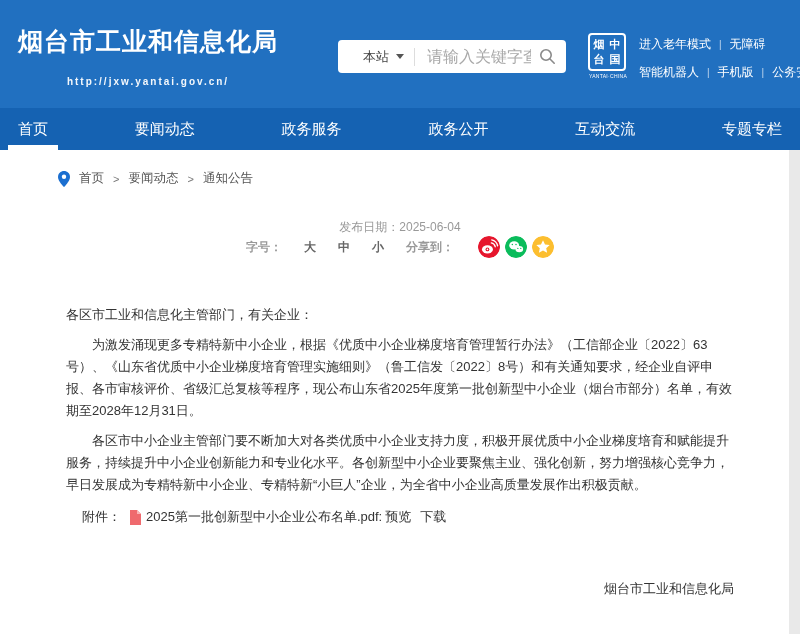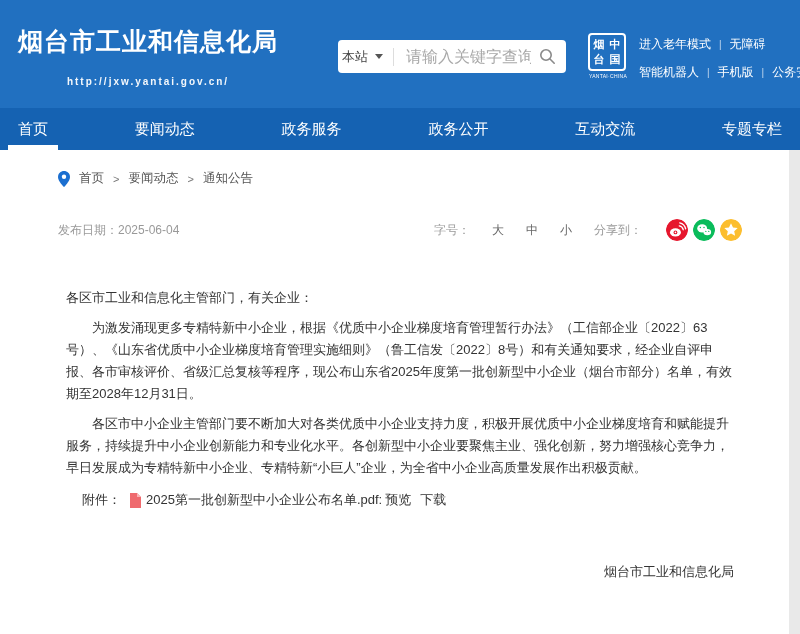--- a/index.html
+++ b/index.html
@@ -7,21 +7,21 @@
   body {
     width:800px; height:634px; overflow:hidden; background:#fff;
     font-family:"Liberation Sans","DejaVu Sans",sans-serif;
   }
   
   .site-header { position:relative; height:108px; background:#2170c0; }
   .brand { position:absolute; left:18px; top:25px; }
   .site-title { font-size:25px; font-weight:bold; color:#fff; letter-spacing:1px; white-space:nowrap; }
   .site-url { font-size:10px; font-weight:bold; color:#fff; letter-spacing:2px; margin-top:18px; text-align:center; opacity:.95; }
   .searchbox { position:absolute; left:338px; top:40px; width:228px; height:33px; background:#fff; border-radius:4px; display:flex; align-items:center; overflow:hidden; }
-  .scope { display:flex; align-items:center; gap:7px; padding:0 10px 0 4px; font-size:13px; color:#444; cursor:pointer; }
+  .scope { display:flex; align-items:center; gap:7px; padding:0 10px 0 25px; font-size:13px; color:#444; cursor:pointer; }
   .caret { width:0; height:0; border-left:4px solid transparent; border-right:4px solid transparent; border-top:5px solid #555; }
   .vdiv { width:1px; height:18px; background:#ddd; }
   .search-input { flex:1; min-width:0; border:none; outline:none; font-size:16px; padding:0 4px 0 12px; color:#333; background:transparent; }
   .search-input::placeholder { color:#a9a9a9; }
   .search-btn { background:none; border:none; padding:0 10px 0 4px; cursor:pointer; display:flex; align-items:center; }
   .header-right { position:absolute; left:588px; top:33px; display:flex; gap:11px; align-items:flex-start; }
   .seal-wrap { width:40px; }
   .seal { width:38px; height:38px; border:2px solid #fff; border-radius:4px; display:grid; grid-template-columns:1fr 1fr; place-items:center; padding:2px 1px; }
   .seal span { font-size:11px; line-height:1; color:#fff; font-weight:bold; }
   .seal-caption { font-size:5px; color:#fff; text-align:center; margin-top:2px; letter-spacing:.3px; white-space:nowrap; }
@@ -33,22 +33,22 @@
   .main-nav { height:42px; background:#1562b2; display:flex; justify-content:space-between; align-items:center; padding:0 14px; }
   .nav-item { position:relative; color:#fff; font-size:15px; text-decoration:none; height:42px; line-height:42px; padding:0 4px; white-space:nowrap; }
   .nav-item.active::after { content:""; position:absolute; left:-6px; right:-6px; bottom:0; height:5px; background:#fff; }
   
   .main-area { position:relative; height:484px; background:#fff; }
   .right-gutter { position:absolute; right:0; top:0; bottom:0; width:11px; background:#e9e9e9; }
   .breadcrumb { display:flex; align-items:center; gap:9px; padding:20px 58px 0; font-size:12.5px; color:#555; }
   .breadcrumb a { color:#555; text-decoration:none; }
   .crumb-sep { color:#777; font-size:11px; }
   .article-title { margin:26px 40px 0; text-align:center; font-size:22px; font-weight:bold; color:#141414; letter-spacing:.5px; }
-  .meta { display:flex; justify-content:space-between; align-items:center; margin:32px 58px 0; font-size:12px; color:#999; }
-  .tools { display:flex; align-items:center; gap:22px; }
+  .meta { display:flex; justify-content:space-between; align-items:center; margin:32px 58px 0; font-size:12px; color:#999;flex-direction:column; }
+  .tools { display:flex; align-items:center; gap:22px;font-weight:bold; }
   .fsize { color:#666; text-decoration:none; }
   .share-icons { display:flex; gap:5px; margin-left:2px; }
   .sicon { width:22px; height:22px; border-radius:50%; display:block; cursor:pointer; }
   .article-body { margin:46px 58px 0; font-size:13px; color:#333; line-height:22px; }
   .article-body p { margin:0 8px 8px; }
   .article-body p.indent { text-indent:2em; }
   .attachment { margin-top:10px; padding-left:24px; display:flex; align-items:center; gap:2px; font-size:13px; color:#333; white-space:nowrap; }
   .attachment a { color:#333; text-decoration:none; }
   .att-preview { margin-left:1px; }
   .att-download { margin-left:7px;text-align:right; }

